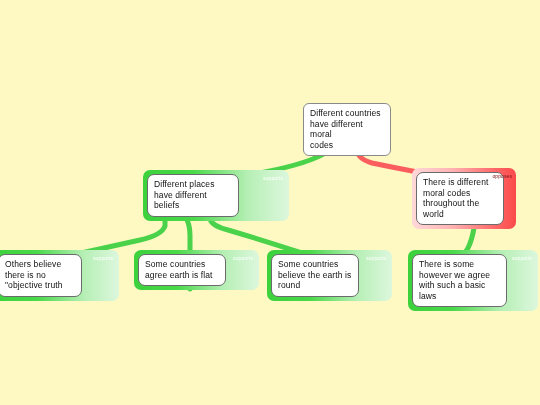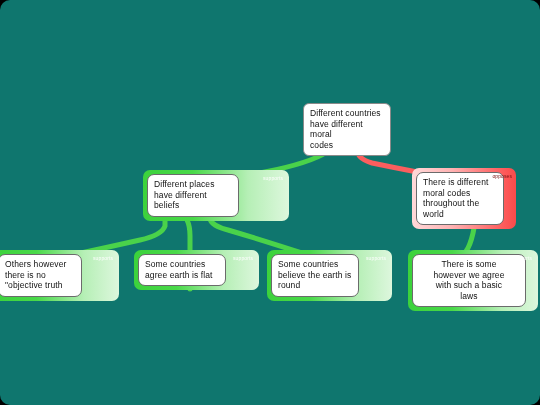--- a/index.html
+++ b/index.html
@@ -4,24 +4,23 @@
 <style>
   html, body {
     margin: 0;
     padding: 0;
     background: #000000;
   }
   #canvas {
     position: relative;
     width: 540px;
     height: 405px;
-    background: #0f766e;
+    background: #fef9c3;
     overflow: hidden;
     font-family: "Liberation Sans", sans-serif;
-    border-radius: 10px;
   }
   #edges {
     position: absolute;
     left: 0;
     top: 0;
     width: 540px;
     height: 405px;
   }
 
   
@@ -120,21 +119,21 @@
       <div class="node-text">There is different
 moral codes
 throughout the
 world</div>
     </div>
     <span class="badge on-red">opposes</span>
   </div>
 
   <div class="node card support" style="left:-6px; top:250px; width:125px;">
     <div class="inner" style="width:84px;">
-      <div class="node-text">Others however
+      <div class="node-text">Others believe
 there is no
 "objective truth</div>
     </div>
     <span class="badge on-green">supports</span>
   </div>
 
   <div class="node card support" style="left:134px; top:250px; width:125px;">
     <div class="inner" style="width:88px;">
       <div class="node-text">Some countries
 agree earth is flat</div>
@@ -145,21 +144,21 @@
   <div class="node card support" style="left:267px; top:250px; width:125px;">
     <div class="inner" style="width:88px;">
       <div class="node-text">Some countries
 believe the earth is
 round</div>
     </div>
     <span class="badge on-green">supports</span>
   </div>
 
   <div class="node card support" style="left:408px; top:250px; width:130px;">
-    <div class="inner" style="width:114px;text-align:center;">
+    <div class="inner" style="width:95px;">
       <div class="node-text">There is some
 however we agree
 with such a basic
 laws</div>
     </div>
     <span class="badge on-green">supports</span>
   </div>
 
 </div>
 

